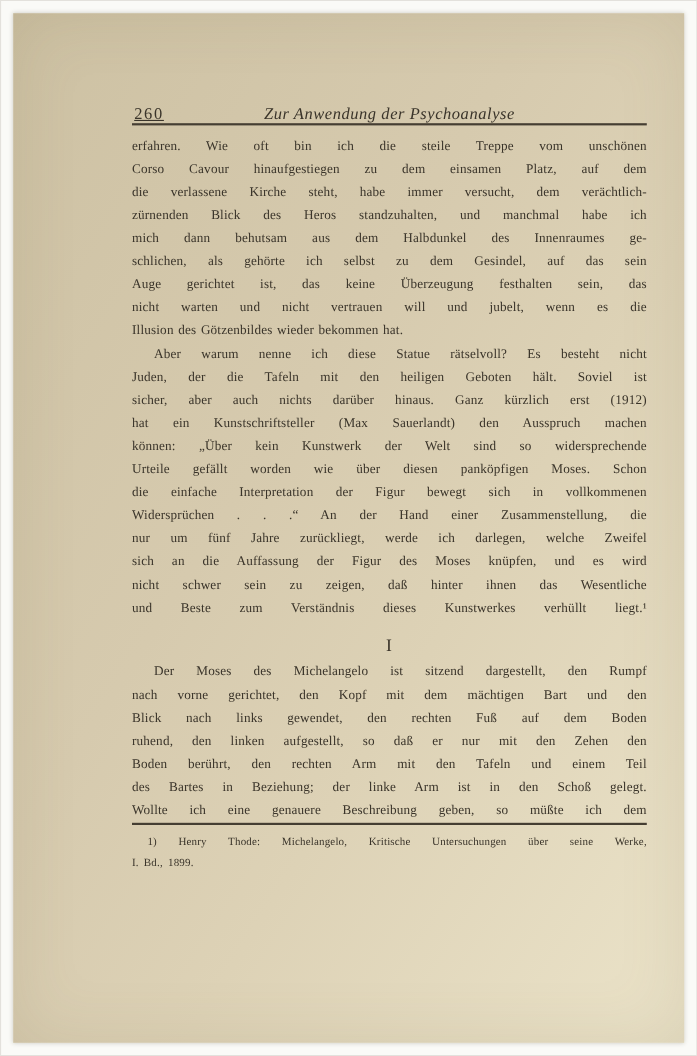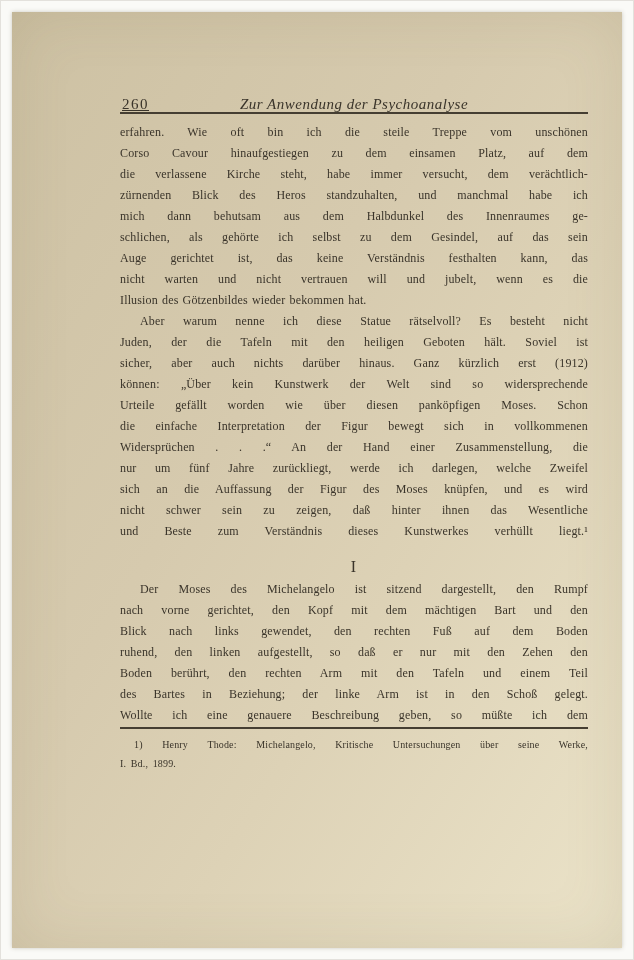--- a/index.html
+++ b/index.html
@@ -68,29 +68,30 @@
         <span class="running-title">Zur Anwendung der Psychoanalyse</span>
       </div>
 
       <div class="para first-para flush-last">
           <div class="text-line">erfahren. Wie oft bin ich die steile Treppe vom unschönen</div>
           <div class="text-line">Corso Cavour hinaufgestiegen zu dem einsamen Platz, auf dem</div>
           <div class="text-line">die verlassene Kirche steht, habe immer versucht, dem verächtlich-</div>
           <div class="text-line">zürnenden Blick des Heros standzuhalten, und manchmal habe ich</div>
           <div class="text-line">mich dann behutsam aus dem Halbdunkel des Innenraumes ge-</div>
           <div class="text-line">schlichen, als gehörte ich selbst zu dem Gesindel, auf das sein</div>
-          <div class="text-line">Auge gerichtet ist, das keine Verständnis festhalten kann, das</div>
+          <div class="text-line">Auge gerichtet ist, das keine Überzeugung festhalten sein, das</div>
           <div class="text-line">nicht warten und nicht vertrauen will und jubelt, wenn es die</div>
           <div class="text-line">Illusion des Götzenbildes wieder bekommen hat.</div>
         </div>
 
       <div class="para indent">
           <div class="text-line">Aber warum nenne ich diese Statue rätselvoll? Es besteht nicht</div>
           <div class="text-line">Juden, der die Tafeln mit den heiligen Geboten hält. Soviel ist</div>
           <div class="text-line">sicher, aber auch nichts darüber hinaus. Ganz kürzlich erst (1912)</div>
+          <div class="text-line">hat ein Kunstschriftsteller (Max Sauerlandt) den Ausspruch machen</div>
           <div class="text-line">können: „Über kein Kunstwerk der Welt sind so widersprechende</div>
           <div class="text-line">Urteile gefällt worden wie über diesen panköpfigen Moses. Schon</div>
           <div class="text-line">die einfache Interpretation der Figur bewegt sich in vollkommenen</div>
           <div class="text-line">Widersprüchen . . .“ An der Hand einer Zusammenstellung, die</div>
           <div class="text-line">nur um fünf Jahre zurückliegt, werde ich darlegen, welche Zweifel</div>
           <div class="text-line">sich an die Auffassung der Figur des Moses knüpfen, und es wird</div>
           <div class="text-line">nicht schwer sein zu zeigen, daß hinter ihnen das Wesentliche</div>
           <div class="text-line">und Beste zum Verständnis dieses Kunstwerkes verhüllt liegt.¹</div>
         </div>
 

